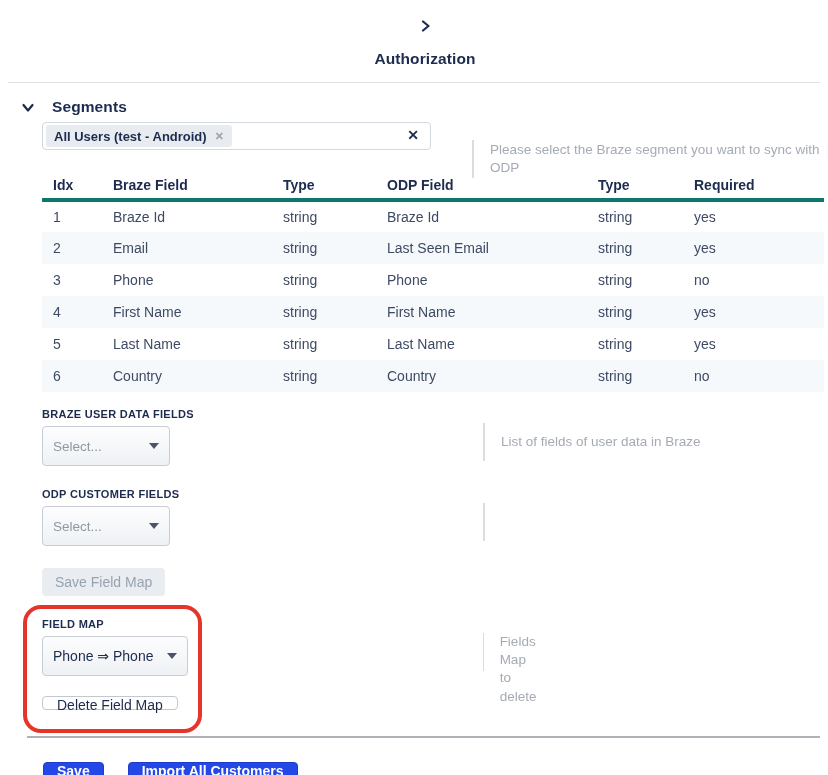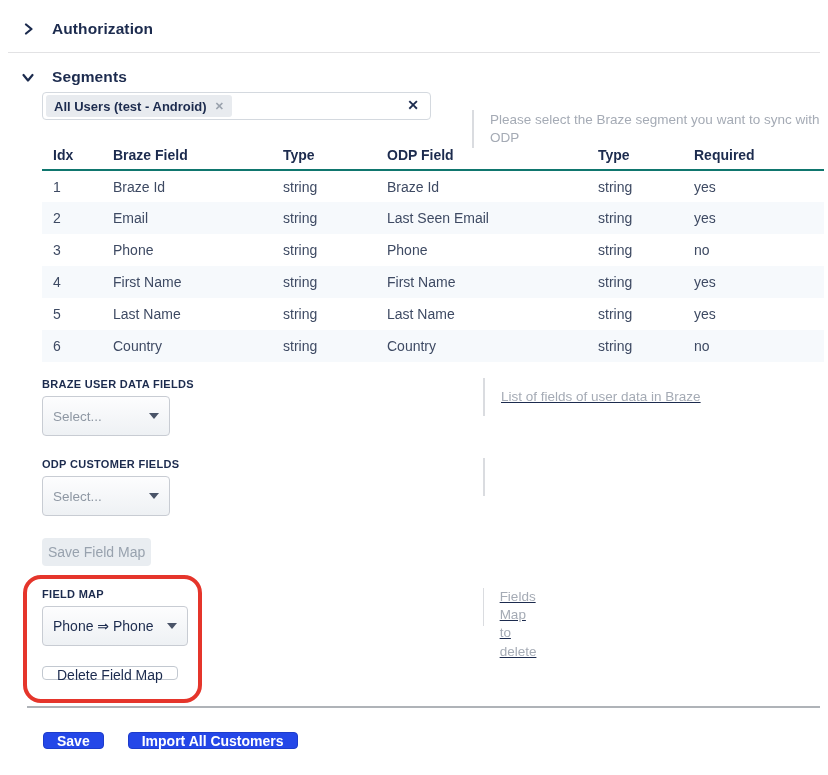--- a/index.html
+++ b/index.html
@@ -3,70 +3,70 @@
 <meta charset="utf-8">
 <style>
   * { box-sizing: border-box; margin: 0; padding: 0; }
   html, body { width: 828px; height: 775px; background: #ffffff; overflow: hidden; }
   body { font-family: "Liberation Sans", sans-serif; color: #1c2b4e; }
 
   
   .section-header { display: flex; align-items: center; gap: 18px; padding-left: 22px; cursor: pointer; }
   .section-header .chev { display: flex; align-items: center; }
   .section-title { font-size: 15.5px; font-weight: 600; color: #1c2b4e; letter-spacing: .1px; }
-  .hdr-auth { margin-top: 20px; }
+  .hdr-auth { margin-top: 20px; flex-direction: column; }
   .hdr-seg  { margin-top: 15px; }
   .divider-top { height: 1px; background: #e2e2e4; margin: 14px 8px 0 8px; }
 
   .content { padding-left: 42px; }
 
   .field-label { font-size: 11px; font-weight: 700; color: #1c2b4e; letter-spacing: .3px; margin-top: 15px; }
 
   
   .group { position: relative; }
   .helper { position: absolute; display: flex; }
   .helper .bar { width: 2px; height: 38px; background: #dadce0; }
   .helper .txt { margin-left: 16px; font-size: 13.5px; line-height: 1.35; color: #a5abb5; align-self: center; max-width: 330px; }
   .helper-sts { left: 430px; top: 18px; }
-  .helper-ctl { left: 441px; top: 0; text-decoration: underline; }
+  .helper-ctl { left: 441px; top: 15px; }
 
   
   .multiselect { margin-top: 6px; width: 389px; height: 28px; border: 1px solid #d4d9df; border-radius: 4px;
                  display: flex; align-items: center; padding: 12px 3px; position: relative; background: #fff; }
   .tag { background: #e8ebef; border-radius: 3px; height: 22px; display: flex; align-items: center; padding: 0 8px; }
   .tag .tag-txt { font-size: 13px; font-weight: 700; color: #1c2b4e; }
   .tag .tag-x { margin-left: 8px; font-size: 11px; font-weight: 700; color: #9aa2ad; cursor: pointer; }
   .clear-x { position: absolute; right: 11px; top: 4px; font-size: 14px; font-weight: 700; color: #1c2b4e; cursor: pointer; }
 
   
   table.map { margin-top: 21px; border-collapse: collapse; table-layout: fixed; width: 782px; }
   table.map col.c1 { width: 71px; }  table.map col.c2 { width: 170px; }
   table.map col.c3 { width: 104px; } table.map col.c4 { width: 211px; }
   table.map col.c5 { width: 96px; }  table.map col.c6 { width: 130px; }
   table.map th { text-align: left; font-size: 14px; font-weight: 700; color: #1c2b4e; height: 29px;
-                 border-bottom: 2px solid #0f766e; vertical-align: middle; }
+                 border-bottom: 4px solid #0f766e; vertical-align: middle; }
   table.map td { font-size: 14px; color: #3e4a63; height: 32px; vertical-align: middle; }
   table.map th:first-child, table.map td:first-child { padding-left: 11px; }
   table.map tbody tr:nth-child(even) { background: #f6f9fc; }
 
   
   .select { margin-top: 6px; width: 128px; height: 40px; border: 1px solid #c8ccd3; border-radius: 4px;
             background: linear-gradient(180deg, #fdfdfe, #eef1f4); display: flex; align-items: center;
             padding: 0 10px; cursor: pointer; }
   .select .ph { font-size: 13.5px; color: #8e97a3; }
   .select .val { font-size: 14px; color: #1c2b4e; }
   .caret { margin-left: auto; width: 0; height: 0; border-left: 5px solid transparent; border-right: 5px solid transparent;
            border-top: 6px solid #4a5468; }
   .select-fm { width: 146px; }
 
   .grp-braze { margin-top: 16px; }
   .grp-odp   { margin-top: 22px; }
 
   
-  .btn-disabled { margin-top: 22px; height: 28px; padding: 0 6px; background: #e9edf1; border: none;
+  .btn-disabled { margin-top: 22px; height: 28px; padding: 0 13px; background: #e9edf1; border: none;
                   border-radius: 4px; font-family: inherit; font-size: 14px; color: #98a2ae; cursor: default; }
   .btn-outline { margin-top: 20px; height: 14px; padding: 0 14px; background: #fff; border: 1px solid #c2c8d0;
                  border-radius: 4px; font-family: inherit; font-size: 14px; color: #1c2b4e; cursor: pointer; }
   .btn-primary { height: 17px; padding: 0 13px; background: #2447e8; border: 1px solid #1d3ccb; border-radius: 4px;
                  font-family: inherit; font-size: 14px; font-weight: 700; color: #ffffff; cursor: pointer; }
 
   
   .grp-fieldmap { margin-top: 22px; position: relative; width: 431px; }
   .grp-fieldmap .field-label { margin-top: 4px; }
   .annotation { position: absolute; left: -19px; top: -13px; width: 179px; height: 128px;

